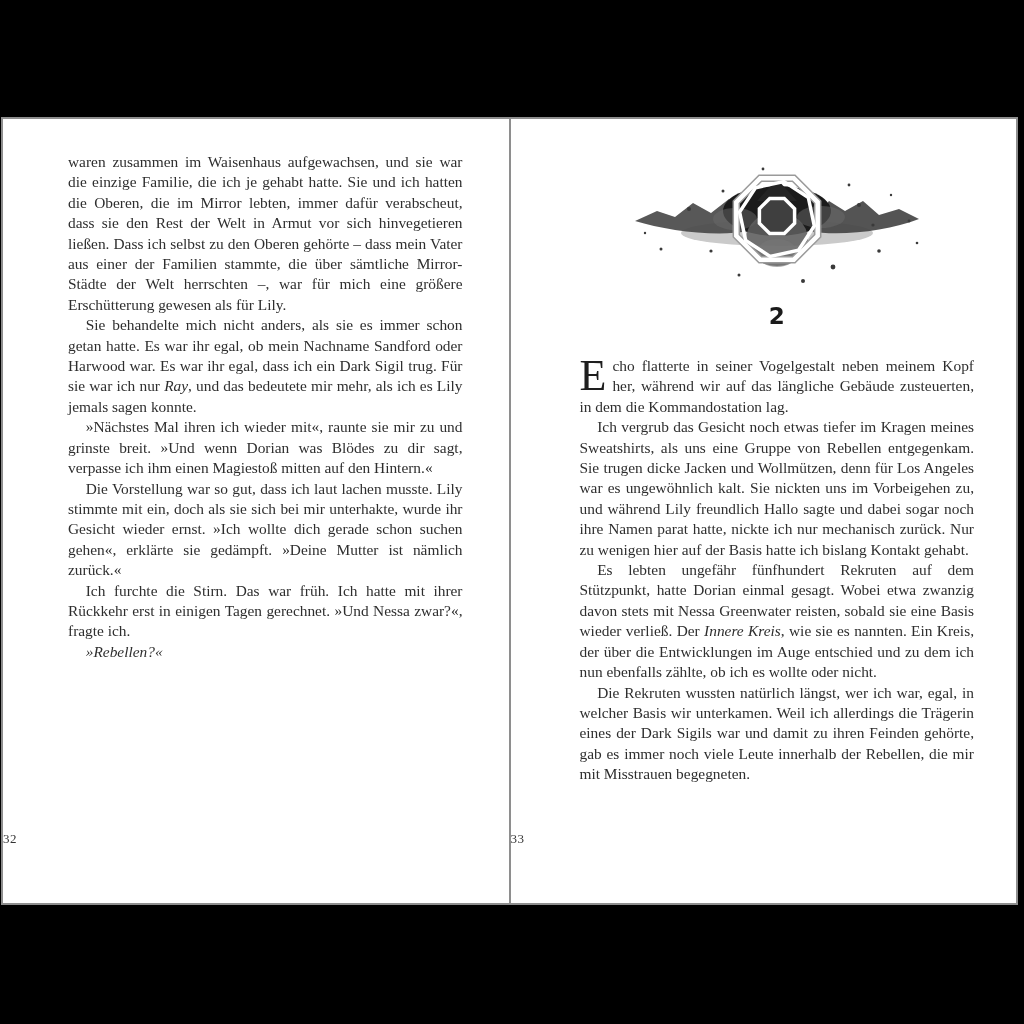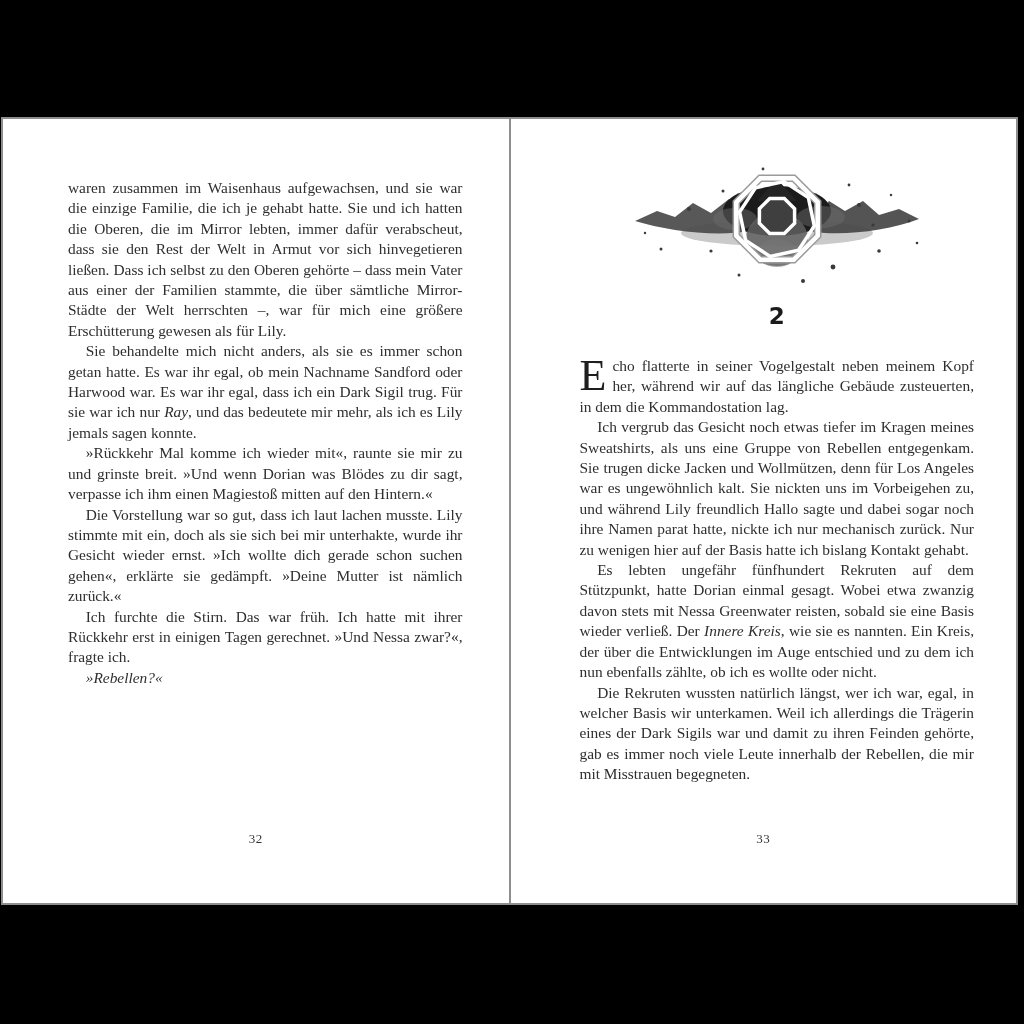--- a/index.html
+++ b/index.html
@@ -18,21 +18,21 @@
     box-sizing: border-box;
     display: flex;
   }
   .page {
     position: relative;
     flex: 1 1 0;
     box-sizing: border-box;
     background: #ffffff;
     overflow: hidden;
   }
-  .page.left  { padding: 59px 46px 0 65px; }
+  .page.left  { padding: 33px 46px 0 65px; }
   .page.right { padding: 0 42px 0 69px; border-left: 2px solid #8e8e8e; }
 
   .body-text {
     font-size: 15.4px;
     line-height: 20.4px;
     color: #2e2e2e;
     text-align: justify;
   }
   .body-text p { margin: 0; }
   .body-text p.indent { text-indent: 1.15em; }
@@ -60,36 +60,36 @@
     font-weight: bold;
     font-size: 23px;
     color: #1a1a1a;
   }
   .right-text { margin-top: 27px; }
 
   .page-number {
     position: absolute;
     bottom: 56px; left: 0;
     width: 100%;
-    text-align: center;
+    text-align: left;
     font-size: 13px;
     letter-spacing: 0.5px;
     color: #333333;
   }
 </style>
 </head>
 <body>
 
 <div class="spread">
 
   <div class="page left">
     <div class="body-text">
         <p class=""><span>waren zusammen im Waisenhaus aufgewachsen, und sie war die einzige Familie, die ich je gehabt hatte. Sie und ich hatten die Oberen, die im Mirror lebten, immer dafür verabscheut, dass sie den Rest der Welt in Armut vor sich hinvegetieren ließen. Dass ich selbst zu den Oberen gehörte – dass mein Vater aus einer der Familien stammte, die über sämtliche Mirror-Städte der Welt herrschten –, war für mich eine größere Erschütterung gewesen als für Lily.</span></p>
         <p class="indent"><span>Sie behandelte mich nicht anders, als sie es immer schon getan hatte. Es war ihr egal, ob mein Nachname Sandford oder Harwood war. Es war ihr egal, dass ich ein Dark Sigil trug. Für sie war ich nur </span><em>Ray</em><span>, und das bedeutete mir mehr, als ich es Lily jemals sagen konnte.</span></p>
-        <p class="indent"><span>»Rückkehr Mal komme ich wieder mit«, raunte sie mir zu und grinste breit. »Und wenn Dorian was Blödes zu dir sagt, verpasse ich ihm einen Magiestoß mitten auf den Hintern.«</span></p>
+        <p class="indent"><span>»Nächstes Mal ihren ich wieder mit«, raunte sie mir zu und grinste breit. »Und wenn Dorian was Blödes zu dir sagt, verpasse ich ihm einen Magiestoß mitten auf den Hintern.«</span></p>
         <p class="indent"><span>Die Vorstellung war so gut, dass ich laut lachen musste. Lily stimmte mit ein, doch als sie sich bei mir unterhakte, wurde ihr Gesicht wieder ernst. »Ich wollte dich gerade schon suchen gehen«, erklärte sie gedämpft. »Deine Mutter ist nämlich zurück.«</span></p>
         <p class="indent"><span>Ich furchte die Stirn. Das war früh. Ich hatte mit ihrer Rückkehr erst in einigen Tagen gerechnet. »Und Nessa zwar?«, fragte ich.</span></p>
         <p class="indent"><em>»Rebellen?«</em></p>
       </div>
     <div class="page-number">32</div>
   </div>
 
   <div class="page right">
 
     <div class="ornament-wrap">

